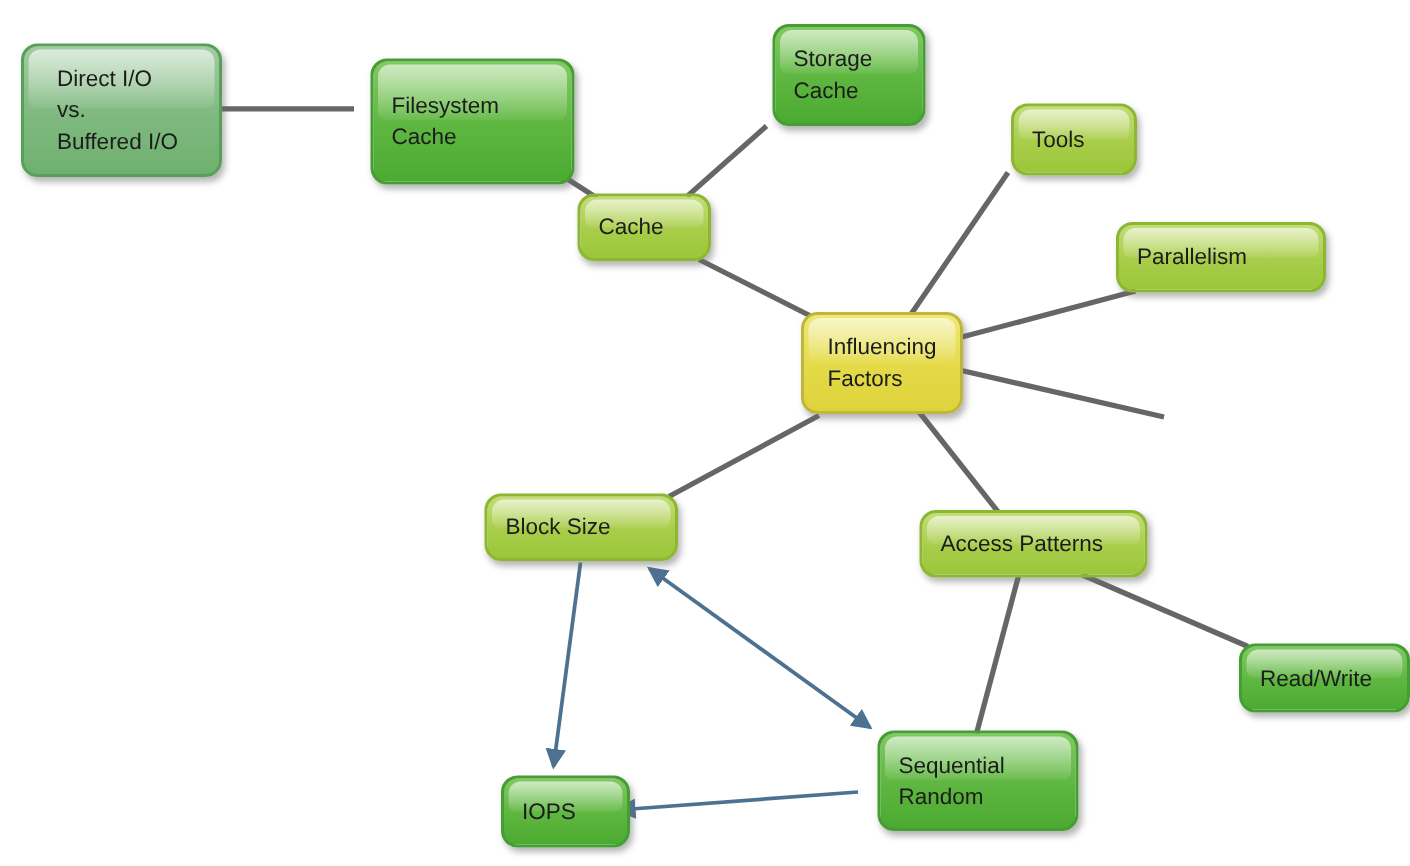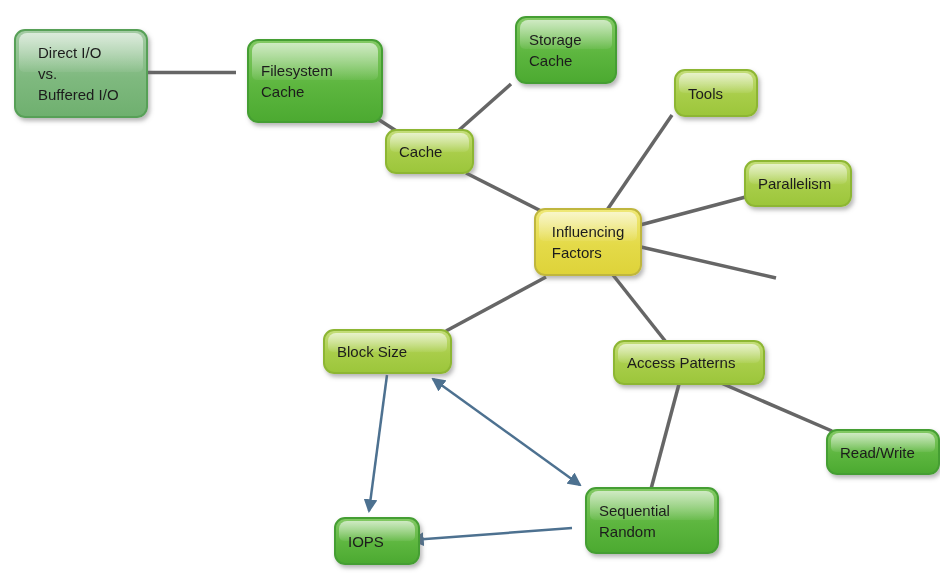--- a/index.html
+++ b/index.html
@@ -55,21 +55,21 @@
     background: linear-gradient(180deg, #a3cba3 0%, #7fb97f 55%, #6fb06f 100%);
     border: 2px solid #57a057;
   }
 
   
   #n-direct-io          { left: 14px;  top: 29px;  width: 134px; height: 89px; padding-left: 22px; }
   #n-filesystem-cache   { left: 235px; top: 39px;  width: 136px; height: 84px; }
   #n-storage-cache      { left: 503px; top: 16px;  width: 102px; height: 68px; }
   #n-cache              { left: 385px; top: 129px; width: 89px;  height: 45px; }
   #n-tools              { left: 654px; top: 69px;  width: 84px;  height: 48px; margin-left: 20px; }
-  #n-parallelism        { left: 744px; top: 160px; width: 108px; height: 47px; }
+  #n-parallelism        { left: 744px; top: 148px; width: 140px; height: 47px; }
   #n-influencing-factors{ left: 534px; top: 208px; width: 108px; height: 68px; justify-content: center; }
   #n-hardware           { left: 775px; top: 258px; width: 116px; height: 46px; }
   #n-block-size         { left: 323px; top: 329px; width: 129px; height: 45px; }
   #n-access-patterns    { left: 613px; top: 340px; width: 152px; height: 45px; }
   #n-read-write         { left: 814px; top: 429px; width: 114px; height: 46px; text-align: center; }
   #n-sequential-random  { left: 573px; top: 487px; width: 134px; height: 67px; }
   #n-iops               { left: 322px; top: 517px; width: 86px;  height: 48px; }
 </style>
 </head>
 <body>

